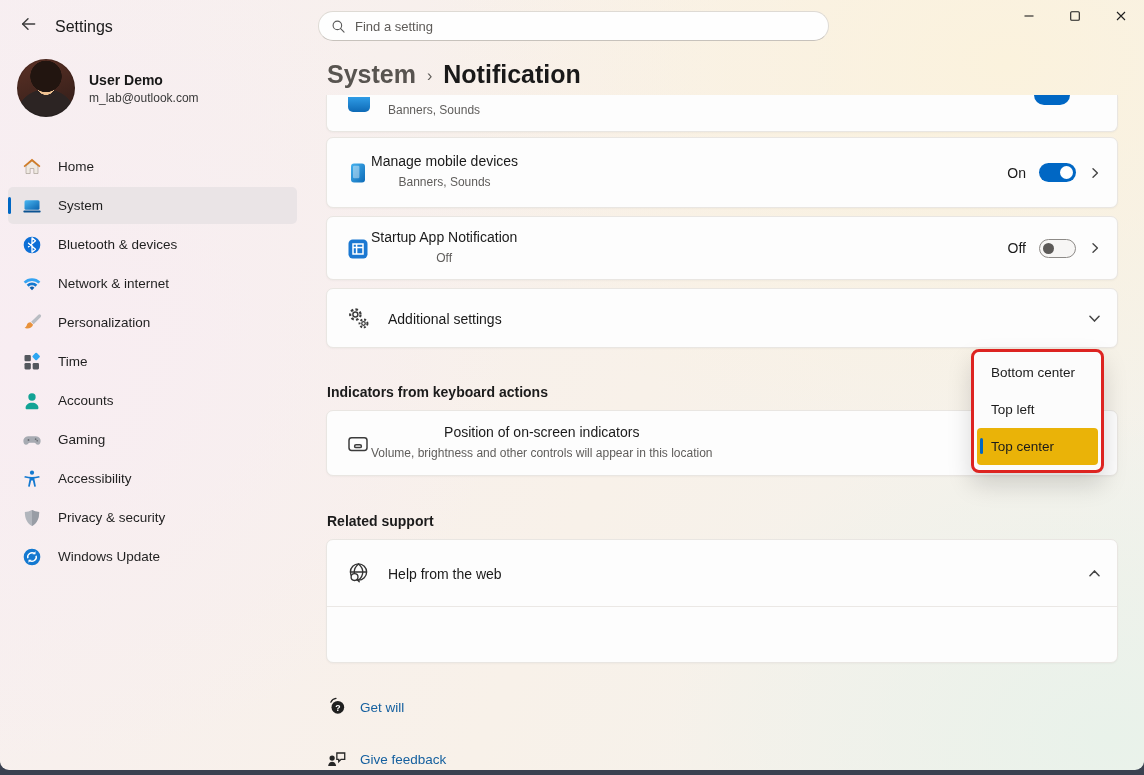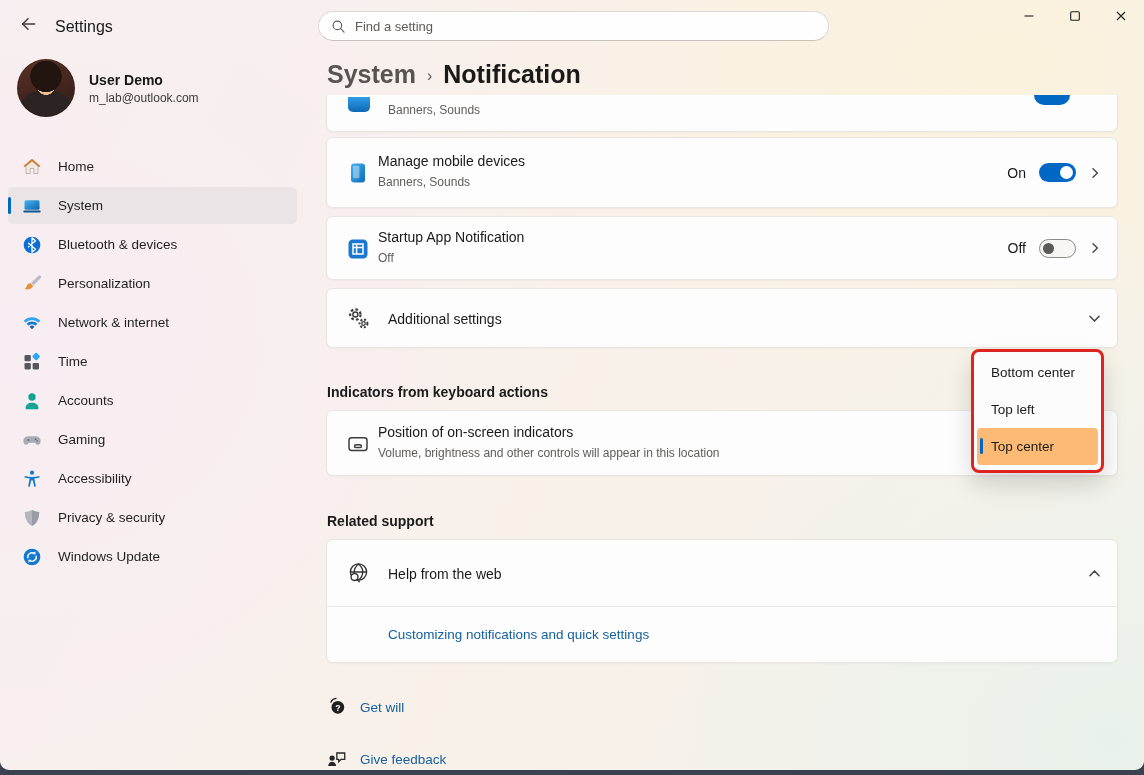--- a/index.html
+++ b/index.html
@@ -56,42 +56,42 @@
   .breadcrumb { position:absolute; left:327px; top:60px; display:flex; align-items:center; gap:11px; }
   .crumb-parent { font-size:25px; font-weight:600; color:#585450; cursor:pointer; }
   .crumb-sep { font-size:16px; color:#5f5c58; padding-top:3px; }
   .crumb-current { font-size:25px; font-weight:600; color:#191919; }
   
   .card { position:absolute; left:326px; width:792px; background:#fdfdfd;
     border:1px solid #e9e6e2; border-radius:7px; box-shadow:0 1px 2px rgba(0,0,0,.035); }
   .row-title { font-size:14px; color:#1a1a1a; }
   .row-sub { font-size:12px; color:#5f5d5b; }
   .card .lead-icon { position:absolute; left:19px; }
-  .card .texts { position:absolute; left:51px; }
+  .card .texts { position:absolute; left:44px;text-align:center; }
   .right-cluster { position:absolute; right:16px; top:0; height:100%;
     display:flex; align-items:center; gap:13px; }
   .toggle-label { font-size:14px; color:#1a1a1a; }
   .toggle { position:relative; width:37px; height:19px; border-radius:10px; cursor:pointer; }
   .toggle.on { background:var(--accent,#0067c4); }
   .toggle.on::after { content:""; position:absolute; right:3px; top:3px;
     width:13px; height:13px; border-radius:50%; background:#fff; }
   .toggle.off { background:#f7f6f5; border:1px solid #8d8a87; }
   .toggle.off::after { content:""; position:absolute; left:3px; top:3px;
     width:11px; height:11px; border-radius:50%; background:#5c5a58; }
   .section-header { position:absolute; left:327px; font-size:14px; font-weight:700; color:#1b1b1b; }
   .link-text { font-size:13.5px; color:#15609f; cursor:pointer; }
   .footer-link { position:absolute; display:flex; align-items:center; gap:13px; cursor:pointer; }
   
   .annotation { position:absolute; left:971px; top:349px; width:133px; height:124px;
     border:3px solid #dd2421; border-radius:8px; z-index:30;
     background:#fcfcfc; box-shadow:0 12px 24px rgba(0,0,0,.15); }
   .dropdown { position:absolute; inset:0; padding-top:2px; }
   .dd-option { position:relative; height:37px; margin:0 3px; display:flex; align-items:center;
     padding-left:14px; font-size:13.5px; color:#1b1b1b; border-radius:4px; cursor:pointer; }
-  .dd-option.selected { background:#fdba74; }
+  .dd-option.selected { background:#eab308; }
   .dd-option.selected::before { content:""; position:absolute; left:3px; top:10px;
     width:3px; height:16px; border-radius:2px; background:var(--accent,#0067c4); }
   
   .icon-frag { position:absolute; left:21px; top:2px; width:22px; height:15px;
     border-radius:0 0 5px 5px; background:linear-gradient(#2f9ce6,#0e6ab6); }
   .toggle-frag { position:absolute; left:707px; top:0; width:36px; height:10px;
     border-radius:0 0 18px 18px; background:var(--accent,#0067c4); }
 </style>
 </head>
 <body>
@@ -163,35 +163,35 @@
           <svg viewBox="0 0 24 24">
             <circle cx="12" cy="12" r="10" fill="#0d6fd6"></circle>
             <path d="M12 3.4v17.2M12 3.4l4.2 3.5-8.4 7.3M12 20.6l4.2-3.5-8.4-7.3" stroke="#fff" stroke-width="1.6" fill="none" stroke-linecap="round" stroke-linejoin="round"></path>
           </svg>
         </span>
       <span>Bluetooth &amp; devices</span>
     </div>
     <div class="nav-item">
       <span class="nav-ic">
           <svg viewBox="0 0 24 24">
-            <path d="M11 10.6 19.7 2a2 2 0 0 1 2.8 2.8L13.9 13.5z" fill="#b9bdc3"></path>
-            <path d="M10.3 11.2l3 3c-.9 2.9-3.4 4.4-7.3 4.5-1.1 0-2.1-.3-2.9-.9 1.6-.8 2.4-1.9 2.7-3.3.3-1.8 2-3.2 4.5-3.3z" fill="#e8913a"></path>
-          </svg>
-        </span>
-      <span>Personalization</span>
-    </div>
-    <div class="nav-item">
-      <span class="nav-ic">
-          <svg viewBox="0 0 24 24">
             <path d="M2 9.2a14.2 14.2 0 0 1 20 0l-2.3 2.3a11 11 0 0 0-15.4 0z" fill="#34a3f2"></path>
             <path d="M5.6 12.9a9 9 0 0 1 12.8 0l-2.4 2.4a5.6 5.6 0 0 0-8 0z" fill="#1479d0"></path>
             <path d="M9.1 16.5a4.1 4.1 0 0 1 5.8 0L12 19.6z" fill="#0b5fae"></path>
           </svg>
         </span>
       <span>Network &amp; internet</span>
+    </div>
+    <div class="nav-item">
+      <span class="nav-ic">
+          <svg viewBox="0 0 24 24">
+            <path d="M11 10.6 19.7 2a2 2 0 0 1 2.8 2.8L13.9 13.5z" fill="#b9bdc3"></path>
+            <path d="M10.3 11.2l3 3c-.9 2.9-3.4 4.4-7.3 4.5-1.1 0-2.1-.3-2.9-.9 1.6-.8 2.4-1.9 2.7-3.3.3-1.8 2-3.2 4.5-3.3z" fill="#e8913a"></path>
+          </svg>
+        </span>
+      <span>Personalization</span>
     </div>
     <div class="nav-item">
       <span class="nav-ic">
           <svg viewBox="0 0 24 24">
             <rect x="3" y="3.5" width="7.6" height="7.6" rx="1.4" fill="#54585e"></rect>
             <rect x="3" y="13.3" width="7.6" height="7.6" rx="1.4" fill="#54585e"></rect>
             <rect x="12.8" y="13.3" width="7.6" height="7.6" rx="1.4" fill="#54585e"></rect>
             <rect x="13.4" y="1.8" width="7.2" height="7.2" rx="1.4" transform="rotate(45 17 5.4)" fill="#2da7f2"></rect>
           </svg>
         </span>
@@ -370,23 +370,20 @@
       </span>
       <div class="row-title" style="position:absolute; left:61px; top:26px;">Help from the web</div>
       <div class="right-cluster">
         <span style="display:flex;">
             <svg width="13" height="13" viewBox="0 0 12 12" fill="none" stroke="#454545" stroke-width="1.4" stroke-linecap="round" stroke-linejoin="round">
               <path d="M1.8 8 6 3.6 10.2 8"></path>
             </svg>
           </span>
       </div>
     </div>
-    <div style="position:relative; height:56px;">
-      <span class="link-text" style="position:absolute; left:61px; top:20px;">Customizing notifications and quick settings</span>
-    </div>
   </div>
 
   <div class="footer-link" style="left:327px; top:697px;">
     <span style="display:flex;">
       <svg width="20" height="20" viewBox="0 0 24 24">
           <path d="M4.6 6.2C5.8 3.6 8 2 10.8 1.6" stroke="#1f1f1f" stroke-width="1.5" fill="none" stroke-linecap="round"></path>
           <circle cx="13" cy="12.4" r="7.6" fill="#1f1f1f"></circle>
           <text x="13" y="16.4" text-anchor="middle" font-size="10.5" font-weight="bold" fill="#ffffff" font-family="Liberation Sans, sans-serif">?</text>
         </svg>
     </span>

